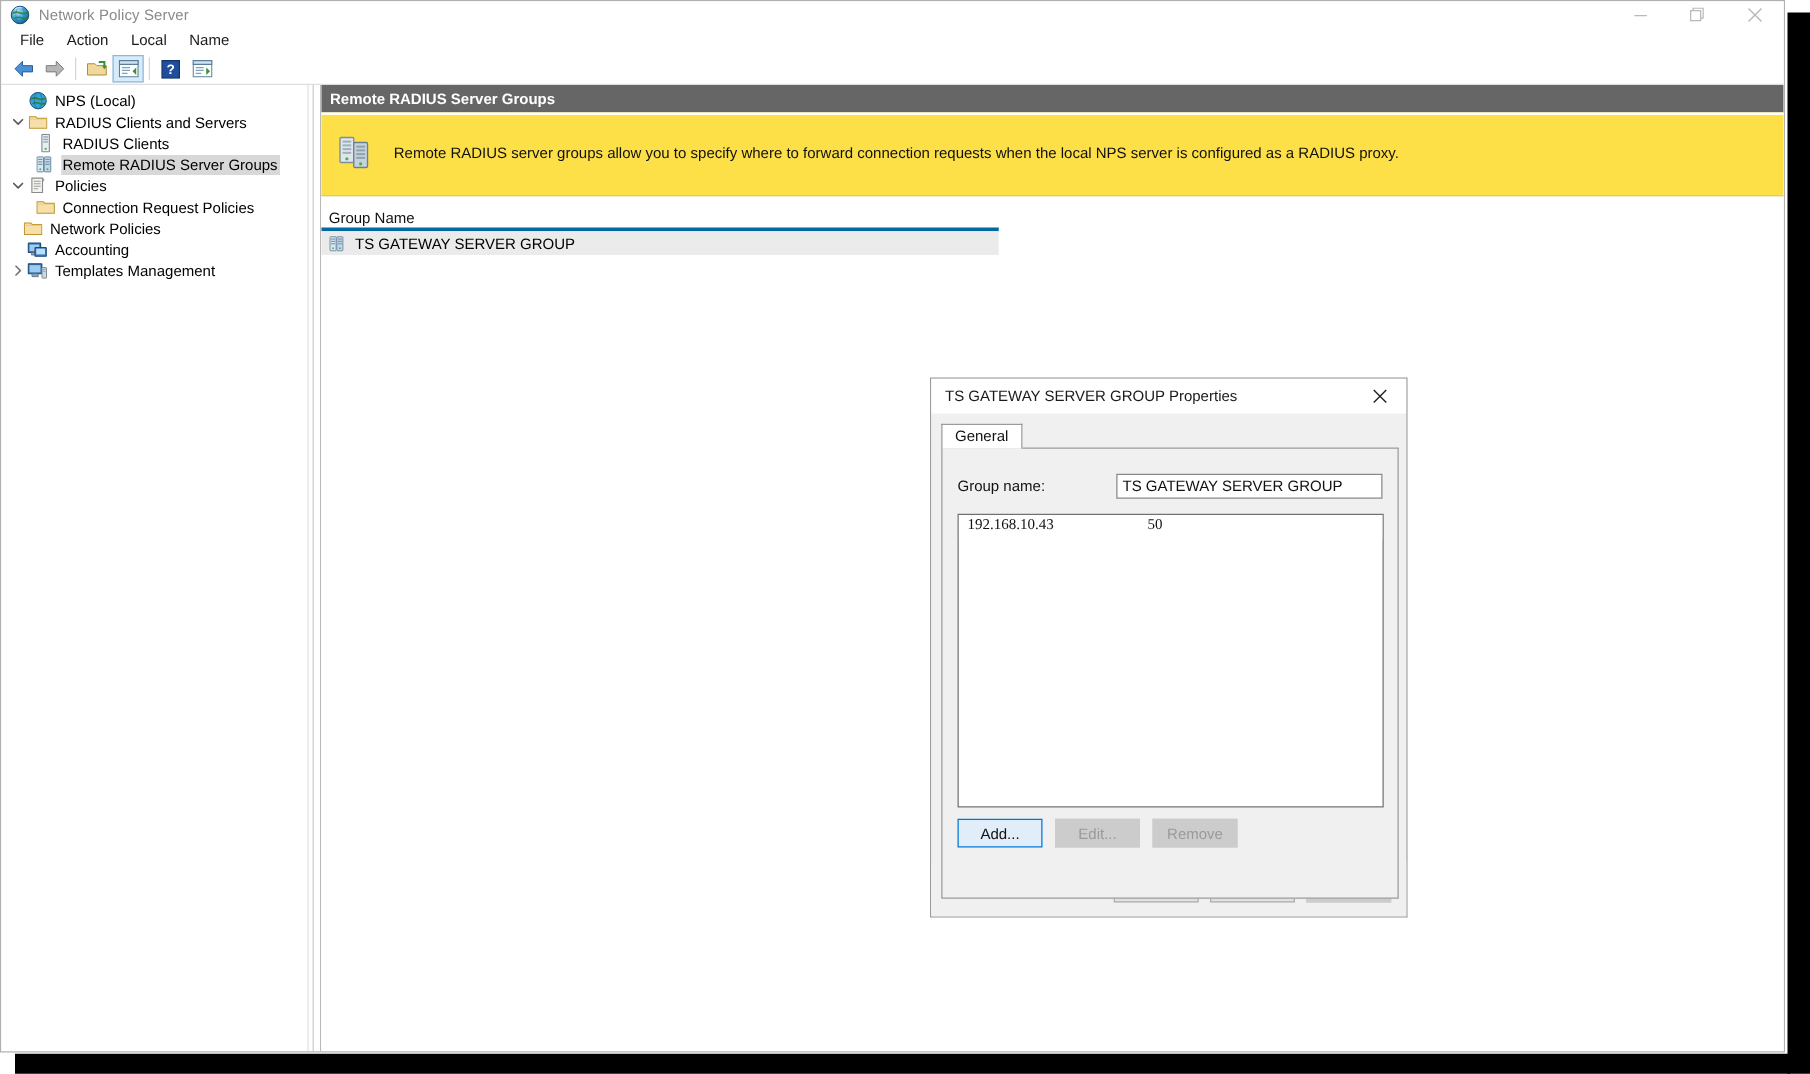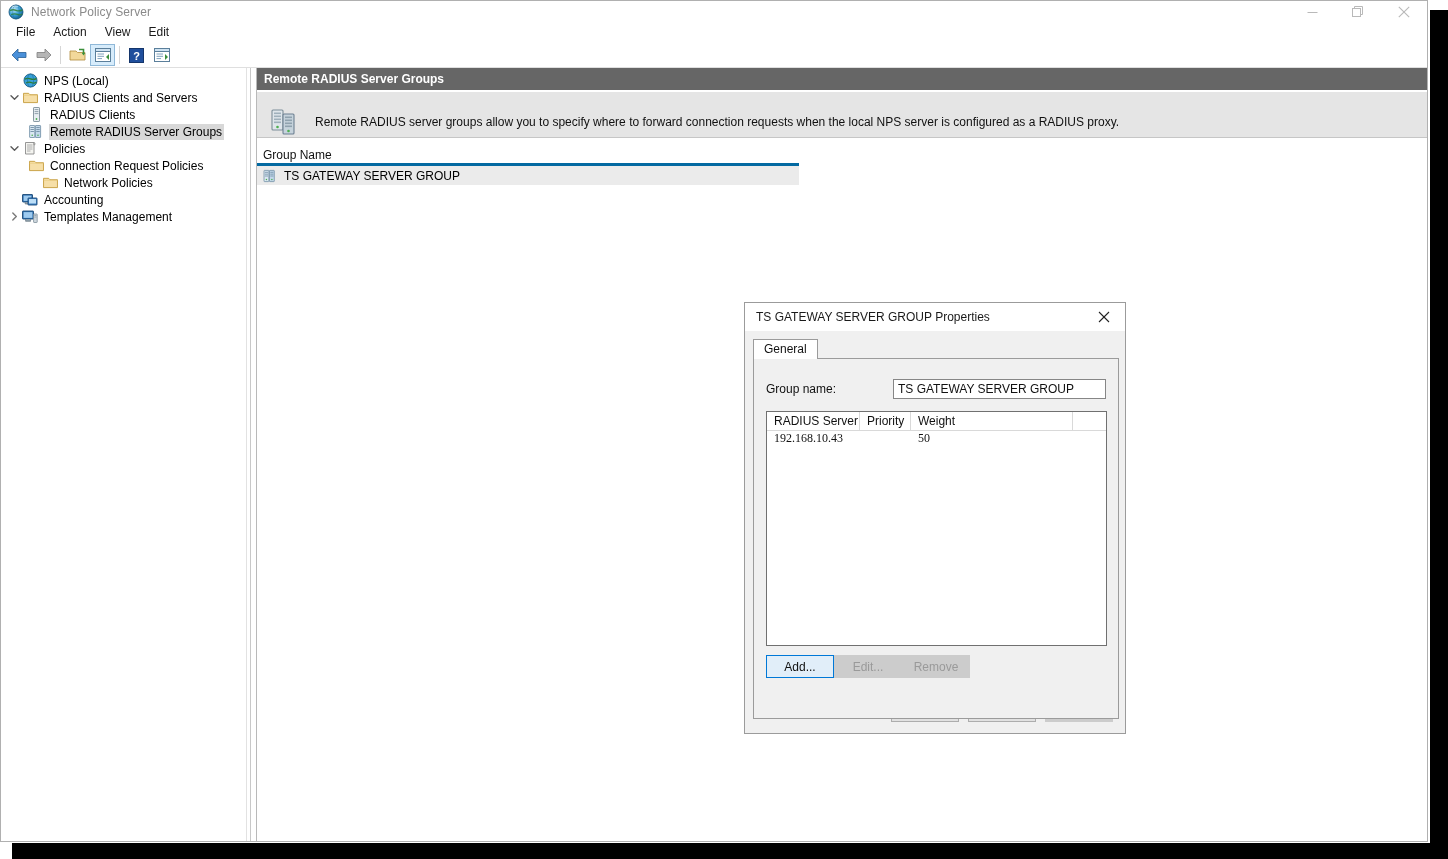--- a/index.html
+++ b/index.html
@@ -210,22 +210,22 @@
     background: #666666;
     color: #ffffff;
     font-size: 12px;
     font-weight: bold;
     display: flex;
     align-items: center;
     padding-left: 7px;
     box-sizing: border-box;
   }
   #desc-panel {
-    height: 48px;
-    background: #e5e5e5;
+    height: 67px;
+    background: #fde047;
     border-bottom: 1px solid #c6c6c6;
     border-top: 2px solid #ffffff;
     display: flex;
     align-items: flex-start;
     box-sizing: border-box;
     padding-top: 13px;
   }
   #desc-icon {
     width: 32px;
     height: 32px;
@@ -426,20 +426,21 @@
     padding-left: 7px;
     box-sizing: border-box;
   }
 
   
   #btn-row {
     position: absolute;
     left: 12px;
     top: 296px;
     display: flex;
+    gap: 10px;
   }
   .btn {
     height: 23px;
     min-width: 68px;
     box-sizing: border-box;
     background: #e1e1e1;
     border: 1px solid #adadad;
     font-size: 12px;
     font-family: "Liberation Sans", sans-serif;
     color: #111;
@@ -530,22 +531,22 @@
           <line x1="0.8" y1="0.8" x2="11.2" y2="11.2" stroke="#b9b9b9" stroke-width="1.1"></line>
           <line x1="11.2" y1="0.8" x2="0.8" y2="11.2" stroke="#b9b9b9" stroke-width="1.1"></line>
         </svg>
       </div>
     </div>
   </div>
 
   <div id="menubar">
     <div class="menu-item">File</div>
     <div class="menu-item">Action</div>
-    <div class="menu-item">View</div>
-    <div class="menu-item">Edit</div>
+    <div class="menu-item">Local</div>
+    <div class="menu-item">Name</div>
   </div>
 
   <div id="toolbar">
     <div class="tb-btn">
       <svg width="18" height="16" viewBox="0 0 18 16">
         <path d="M8 2 L2 8 L8 14 L8 10.5 L16 10.5 L16 5.5 L8 5.5 Z" fill="#4a90d9" stroke="#2a5f96" stroke-width="0.8" stroke-linejoin="round"></path>
       </svg>
     </div>
     <div class="tb-btn">
       <svg width="18" height="16" viewBox="0 0 18 16">
@@ -675,21 +676,21 @@
         <div class="tree-row" style="padding-left:27px">
           <span class="t-icon">
             <svg width="15" height="13" viewBox="0 0 16 14">
               <path d="M0.5 2.5 L6 2.5 L7.4 4 L15.5 4 L15.5 12.5 L0.5 12.5 Z" fill="#f6dfa8" stroke="#c0952f" stroke-width="0.9"></path>
               <path d="M0.5 4.6 L15.5 4.6" stroke="#e6c878" stroke-width="0.7"></path>
             </svg>
           </span>
           <span class="t-label">Connection Request Policies</span>
         </div>
 
-        <div class="tree-row" style="padding-left:41px">
+        <div class="tree-row" style="padding-left:17px">
           <span class="t-icon">
             <svg width="15" height="13" viewBox="0 0 16 14">
               <path d="M0.5 2.5 L6 2.5 L7.4 4 L15.5 4 L15.5 12.5 L0.5 12.5 Z" fill="#f6dfa8" stroke="#c0952f" stroke-width="0.9"></path>
               <path d="M0.5 4.6 L15.5 4.6" stroke="#e6c878" stroke-width="0.7"></path>
             </svg>
           </span>
           <span class="t-label">Network Policies</span>
         </div>
 
         <div class="tree-row" style="padding-left:21px">
@@ -798,26 +799,20 @@
           </div>
 
           <div id="tabpage">
 
             <div class="field-row">
               <span class="field-label">Group name:</span>
               <input id="group-name-input" type="text" value="TS GATEWAY SERVER GROUP" style="">
             </div>
 
             <div id="server-table">
-              <div id="st-header">
-                <div class="st-col" style="width:93px">RADIUS Server</div>
-                <div class="st-col" style="width:51px">Priority</div>
-                <div class="st-col" style="width:162px">Weight</div>
-                <div class="st-col" style="width:33px;border-right:none"></div>
-              </div>
               <div class="st-row">
                 <div class="st-cell" style="width:93px">192.168.10.43</div>
                 <div class="st-cell" style="width:51px"></div>
                 <div class="st-cell" style="width:162px">50</div>
               </div>
             </div>
 
             <div id="btn-row">
               <div class="btn focused" style="min-width:68px">Add...</div>
               <div class="btn disabled" style="min-width:68px">Edit...</div>

